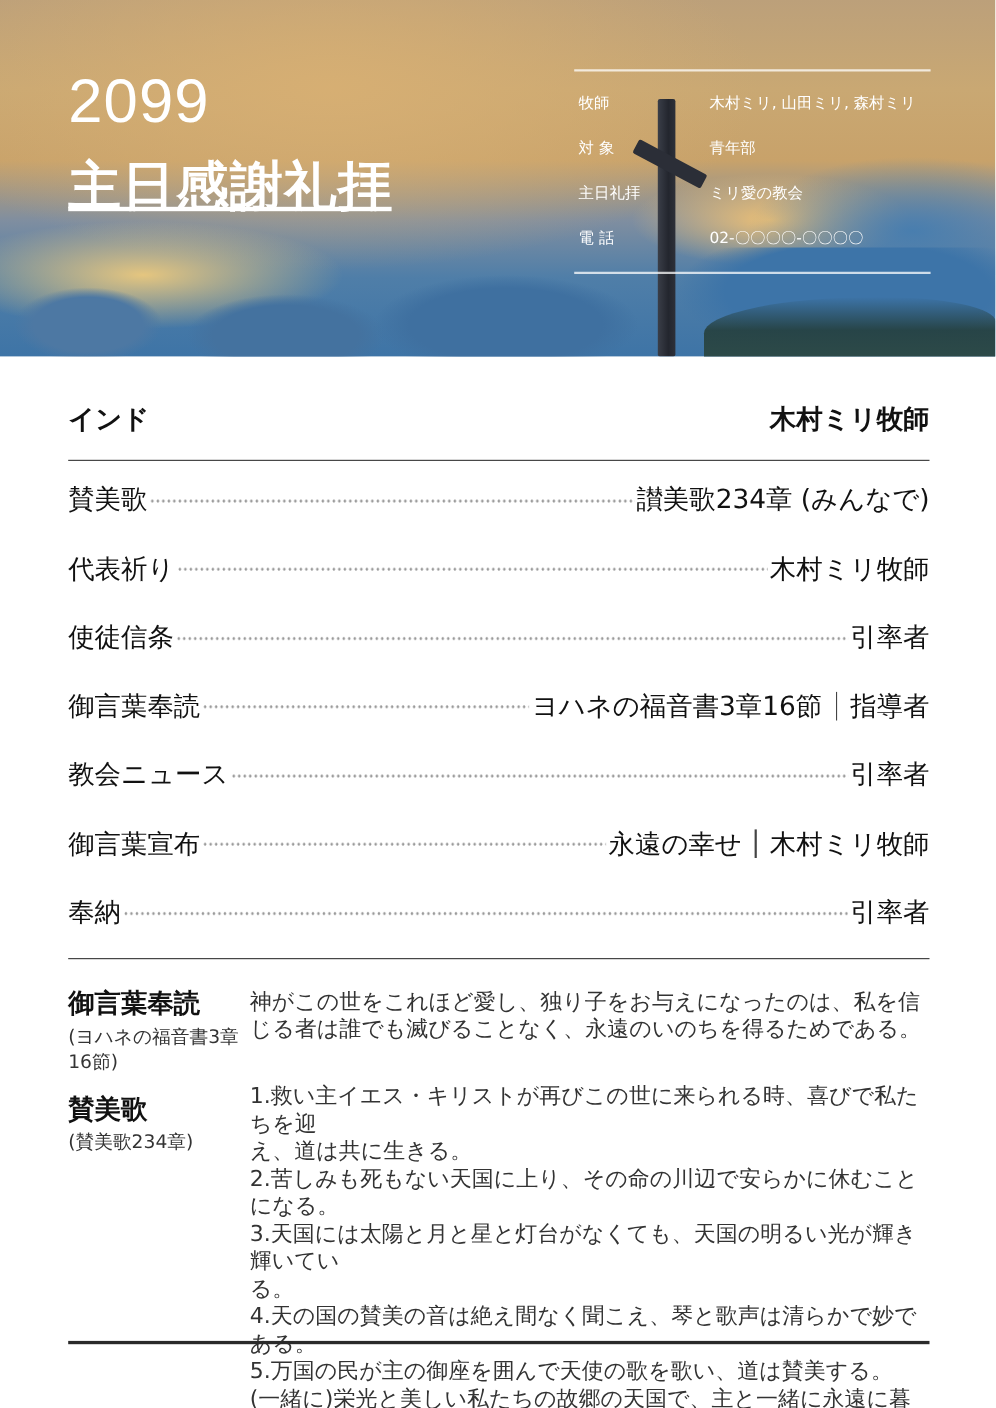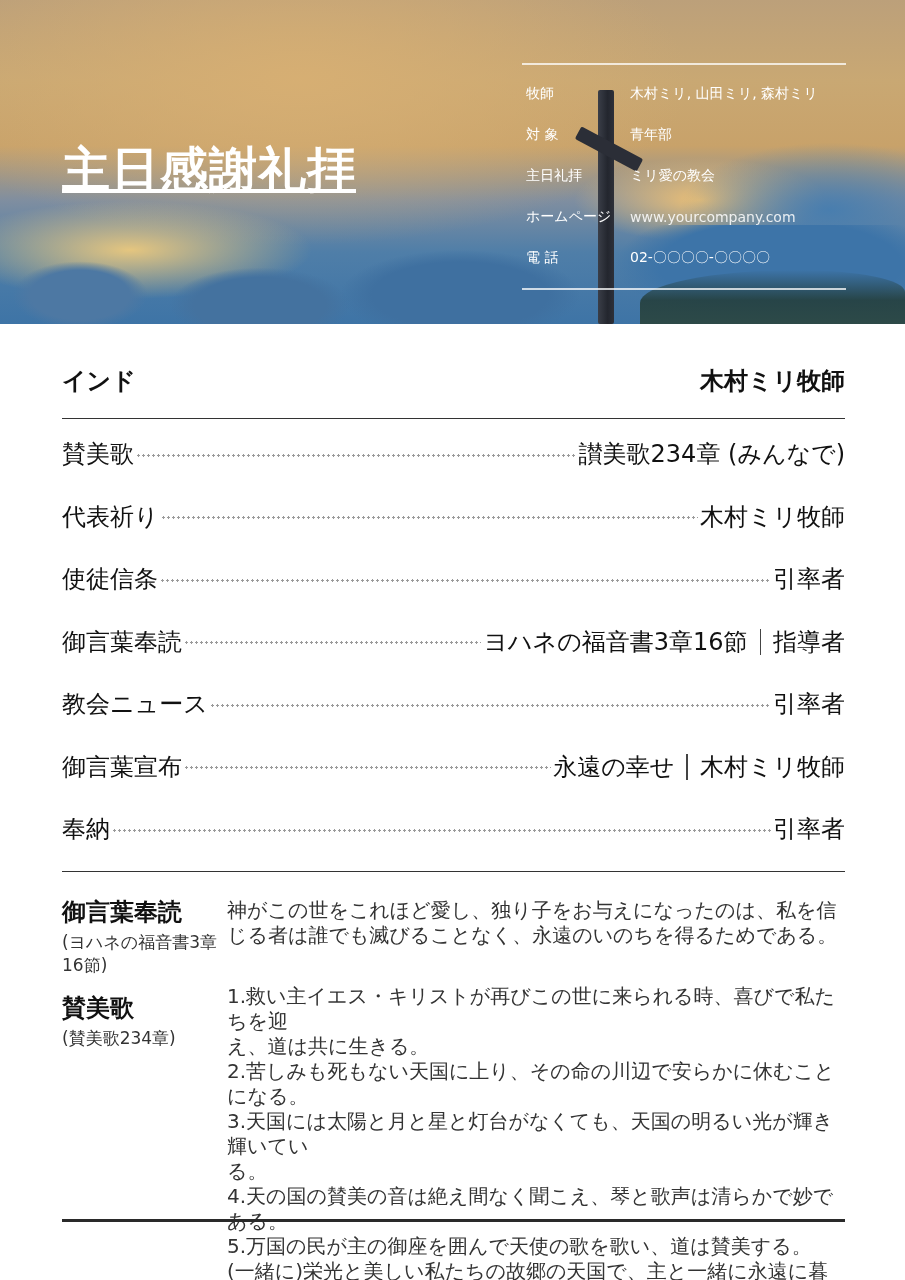--- a/index.html
+++ b/index.html
@@ -51,21 +51,21 @@
     position: absolute; left: 62px; top: 145px;
     font-size: 48px; font-weight: 700; color: #ffffff; line-height: 1; letter-spacing: 1px; text-decoration: underline;
   }
 
   .info-panel {
     position: absolute; left: 522px; top: 63px; width: 324px;
     border-top: 2px solid rgba(255,255,255,0.75);
     border-bottom: 2px solid rgba(255,255,255,0.75);
     padding: 8px 0 10px 0;
   }
-  .info-row { display: flex; height: 41px; align-items: center; color: #ffffff; font-size: 14px; }
+  .info-row { display: flex; height: 41px; align-items: center; color: #ffffff; font-size: 14px; gap: 15px; }
   .info-label { width: 108px; padding-left: 4px; white-space: nowrap; }
   .info-value { flex: 1; white-space: nowrap; }
   .info-value.url { color: rgba(255,255,255,0.85); }
 
   
   .order {
     position: absolute; left: 62px; top: 365px; width: 783px;
   }
   .order-head {
     display: flex; justify-content: space-between; align-items: flex-start;
@@ -103,38 +103,35 @@
 </head>
 <body>
 
 <div class="hero">
   <div class="cloud-right"></div>
   <div class="cloud-band"></div>
   <div class="grass"></div>
   <div class="cross-vert"></div>
   <div class="cross-horiz"></div>
 
+  <div class="hero-year">2099</div>
   <div class="hero-title">主日感謝礼拝</div>
 
   <div class="info-panel">
     <div class="info-row">
       <span class="info-label">牧師</span>
       <span class="info-value">木村ミリ, 山田ミリ, 森村ミリ</span>
     </div>
     <div class="info-row">
       <span class="info-label">対 象</span>
       <span class="info-value">青年部</span>
     </div>
     <div class="info-row">
       <span class="info-label">主日礼拝</span>
       <span class="info-value">ミリ愛の教会</span>
-    </div>
-    <div class="info-row">
-      <span class="info-label">ホームページ</span>
-      <span class="info-value url">www.yourcompany.com</span>
     </div>
     <div class="info-row">
       <span class="info-label">電 話</span>
       <span class="info-value">02-〇〇〇〇-〇〇〇〇</span>
     </div>
   </div>
 </div>
 
 <div class="order">
   <div class="order-head">

